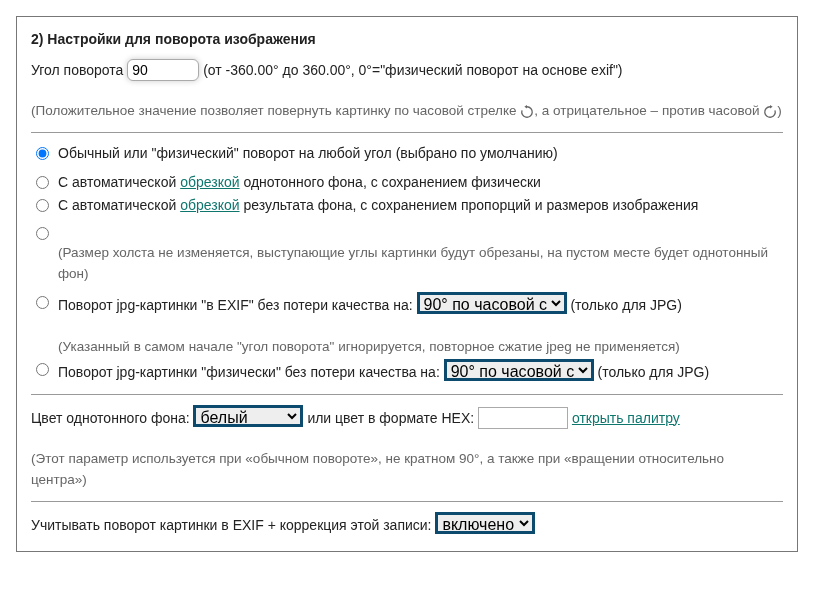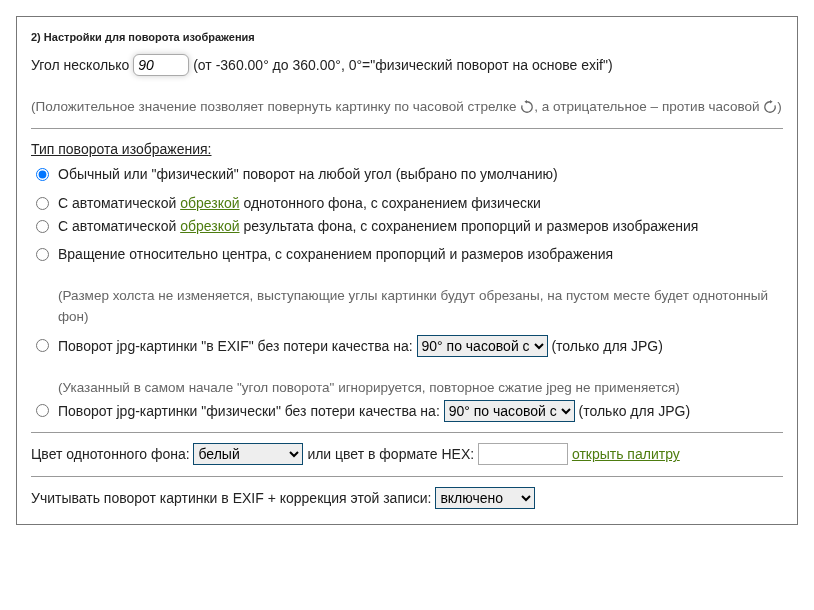--- a/index.html
+++ b/index.html
@@ -10,21 +10,21 @@
     font-size: 14px;
     color: #222;
   }
   .panel {
     border: 1px solid #777;
     padding: 12px 14px;
     line-height: 1.55;
   }
   .panel-title {
     font-weight: bold;
-    font-size: 11px;
+    font-size: 14px;
     margin-bottom: 8px;
   }
   .line {
     margin: 2px 0;
   }
   .hint {
     color: #666;
     font-size: 13.5px;
     margin-top: 20px;
   }
@@ -41,90 +41,88 @@
   input[type="text"], input[type="number"] {
     font-family: inherit;
     font-size: 14px;
     height: 22px;
     box-sizing: border-box;
     border: 1px solid #aaa;
     padding: 0 4px;
     background: #fff;
   }
   .input-angle {
-    width: 56px;
+    width: 72px;
     border: 2px solid #d40000;
     border-radius: 6px;
     box-shadow: 0 0 6px rgba(0,0,0,.2);
     background:#eef;
-    font-style:italic;
   }
   .input-hex {
     width: 90px;
     background:#eee;
   }
   select {
     font-family: inherit;
-    font-size: 14px;
+    font-size: 16px;
     height: 22px;
     background:#eee;
-    border:1px solid #0c4a6e;
+    border:3px solid #0c4a6e;
   }
   .radio-row {
     display: flex;
     align-items: flex-start;
     gap: 6px;
     margin: 1px 0 0 0;
   }
   .radio-row input[type="radio"] {
     margin-top: 4px;
   }
   .radio-text {
     display: inline;
   }
   a.link {
-    color: #4d7c0f;
+    color: #0f766e;
     text-decoration: underline;
     cursor: pointer;
   }
   .icon-rot {
     display: inline-block;
     vertical-align: middle;
     width: 14px;
     height: 14px;
   }
   .icon-rot svg { width: 14px; height: 14px; display:block; }
   .nowrap { white-space: nowrap; }
 </style>
 </head>
 <body>
 
 <div class="panel">
 
   <div class="panel-title">2) Настройки для поворота изображения</div>
 
   <div class="line">
-    <span>Угол несколько</span>
+    <span>Угол поворота</span>
     <input type="text" class="input-angle" value="90" style="">
     <span>(от -360.00° до 360.00°, 0°="физический поворот на основе exif")</span>
   </div>
 
   <div class="line hint">
     <span>(Положительное значение позволяет повернуть картинку по часовой стрелке </span><span class="icon-rot"><svg viewBox="0 0 16 16">
           <path d="M8 2 a6 6 0 1 1 -5.7 4.1" fill="none" stroke="#666" stroke-width="1.5"></path>
           <path d="M8 0 L8 4 L5 2 Z" fill="#666"></path>
         </svg></span><span>, а отрицательное – против часовой </span><span class="icon-rot"><svg viewBox="0 0 16 16">
           <path d="M8 2 a6 6 0 1 0 5.7 4.1" fill="none" stroke="#666" stroke-width="1.5"></path>
           <path d="M8 0 L8 4 L11 2 Z" fill="#666"></path>
         </svg></span><span>)</span>
   </div>
 
   <hr class="divider">
 
-  <div class="line"><span class="subhead">Тип поворота изображения:</span></div>
 
   <div class="radio-row">
     <input type="radio" name="rt" checked="" style="">
     <div>
       <span class="radio-text">Обычный или "физический" поворот на любой угол (выбрано по умолчанию)</span>
     </div>
   </div>
 
   <div style="height:6px"></div>
 
@@ -140,21 +138,20 @@
     <div>
       <span class="radio-text">С автоматической </span><a class="link">обрезкой</a><span class="radio-text"> результата фона, с сохранением пропорций и размеров изображения</span>
     </div>
   </div>
 
   <div style="height:6px"></div>
 
   <div class="radio-row">
     <input type="radio" name="rt" style="">
     <div>
-      <span class="radio-text">Вращение относительно центра, с сохранением пропорций и размеров изображения</span>
       <div class="hint">(Размер холста не изменяется, выступающие углы картинки будут обрезаны, на пустом месте будет однотонный фон)</div>
     </div>
   </div>
 
   <div style="height:6px"></div>
 
   <div class="radio-row">
     <input type="radio" name="rt" style="">
     <div>
       <span class="nowrap">
@@ -175,20 +172,21 @@
 
   <hr class="divider">
 
   <div class="line">
     <span>Цвет однотонного фона:</span>
     <select style="width:110px"><option>белый</option></select>
     <span>или цвет в формате HEX:</span>
     <input type="text" class="input-hex" value="" style="">
     <a class="link">открыть палитру</a>
   </div>
+  <div class="line hint">(Этот параметр используется при «обычном повороте», не кратном 90°, а также при «вращении относительно центра»)</div>
 
   <hr class="divider">
 
   <div class="line">
     <span>Учитывать поворот картинки в EXIF + коррекция этой записи:</span>
     <select style="width:100px"><option>включено</option></select>
   </div>
 
 </div>
 

